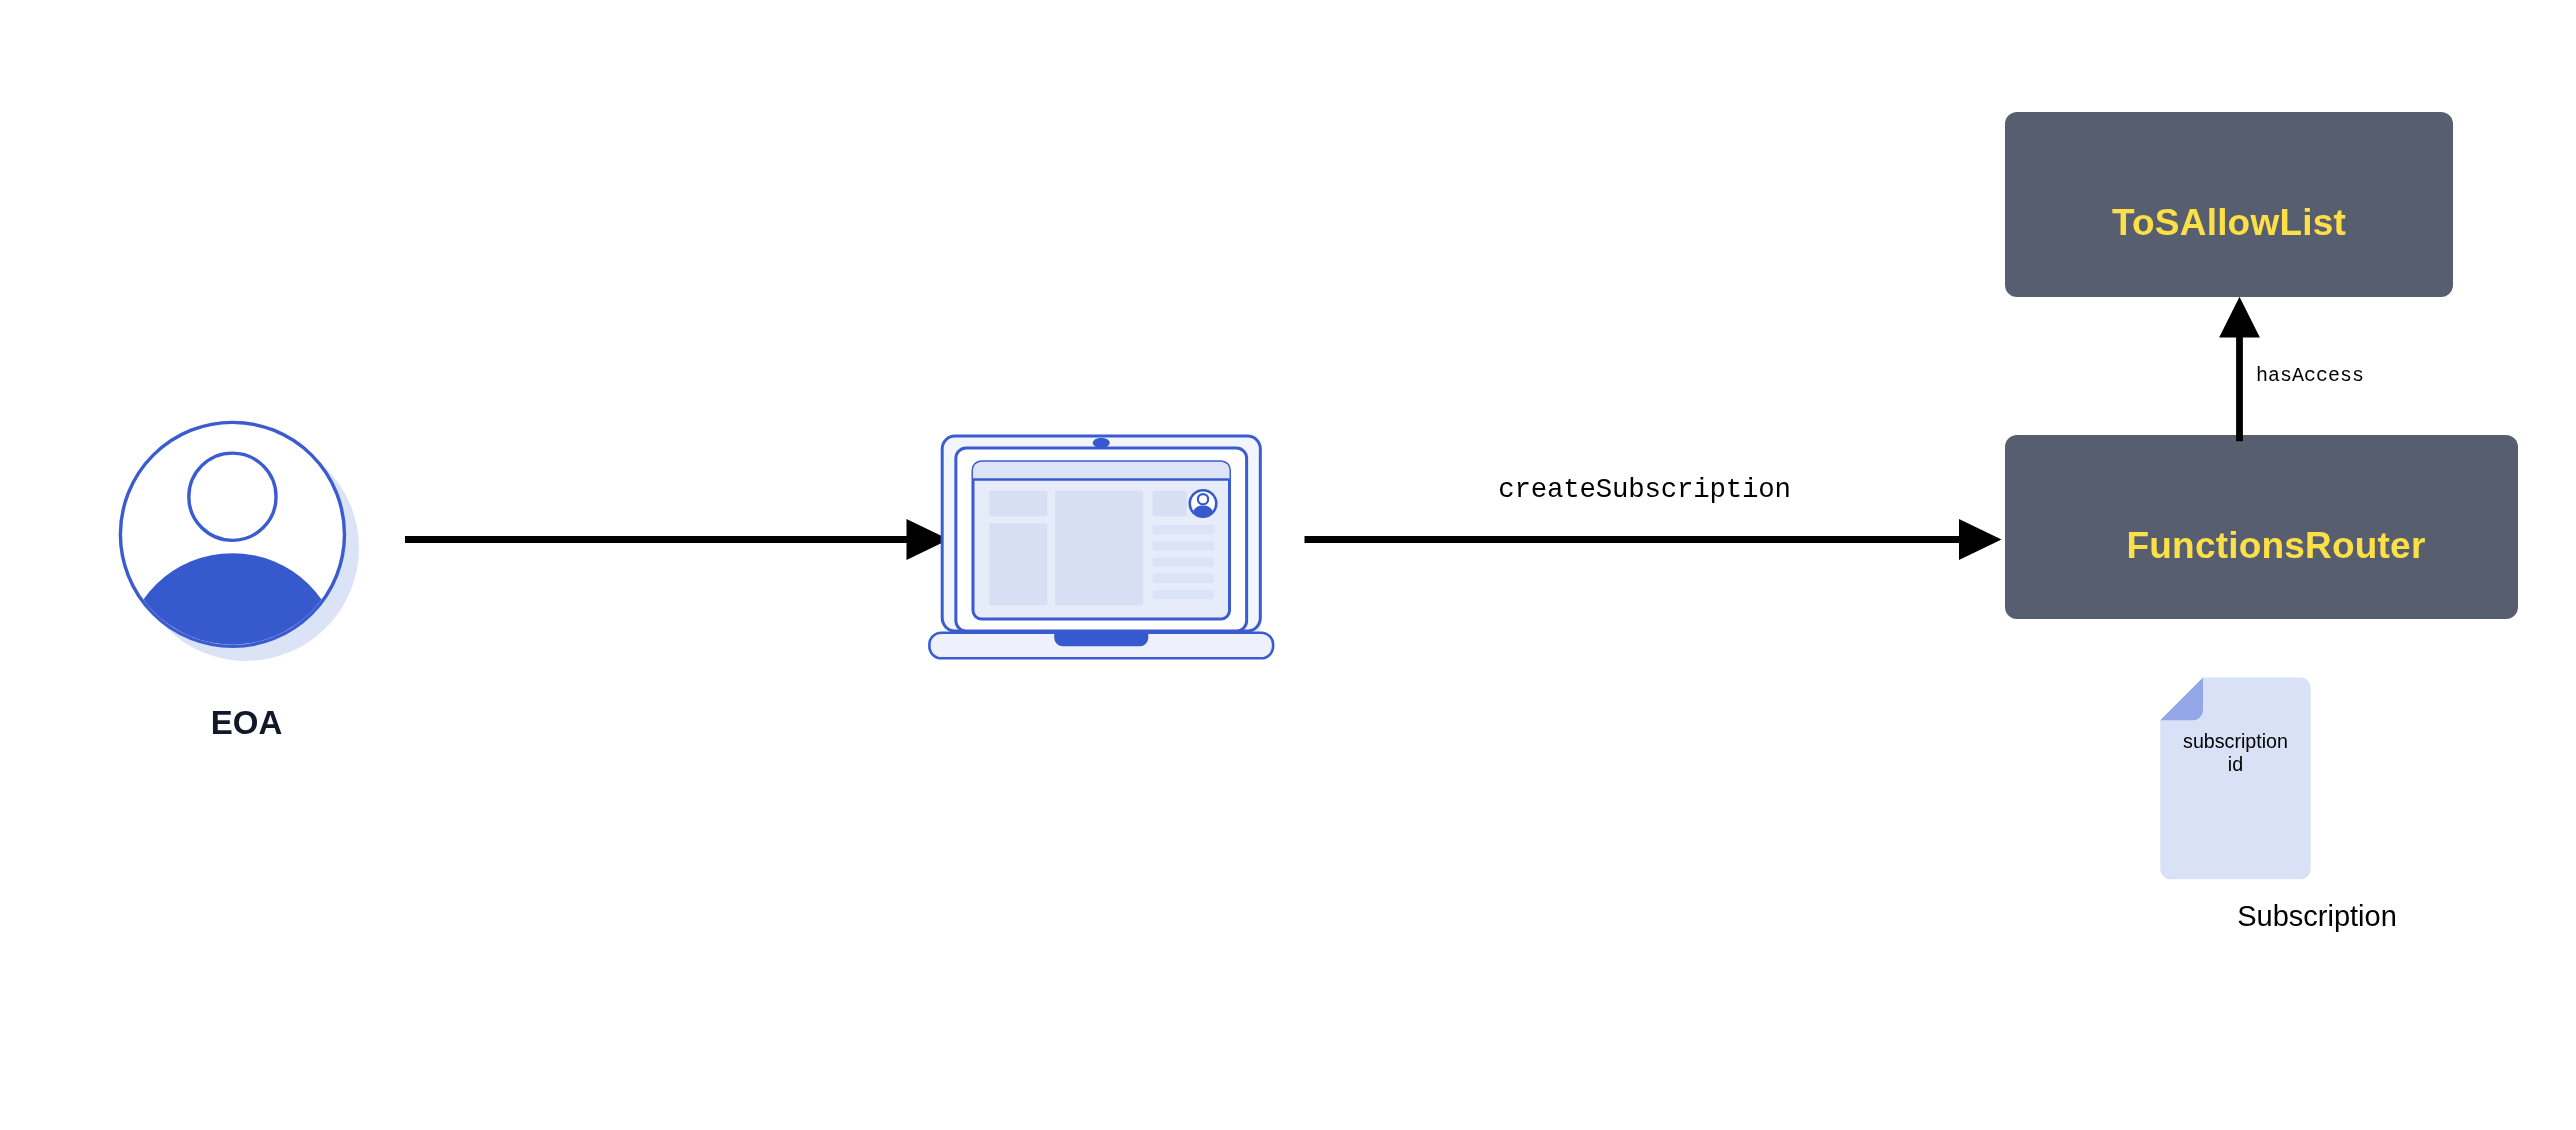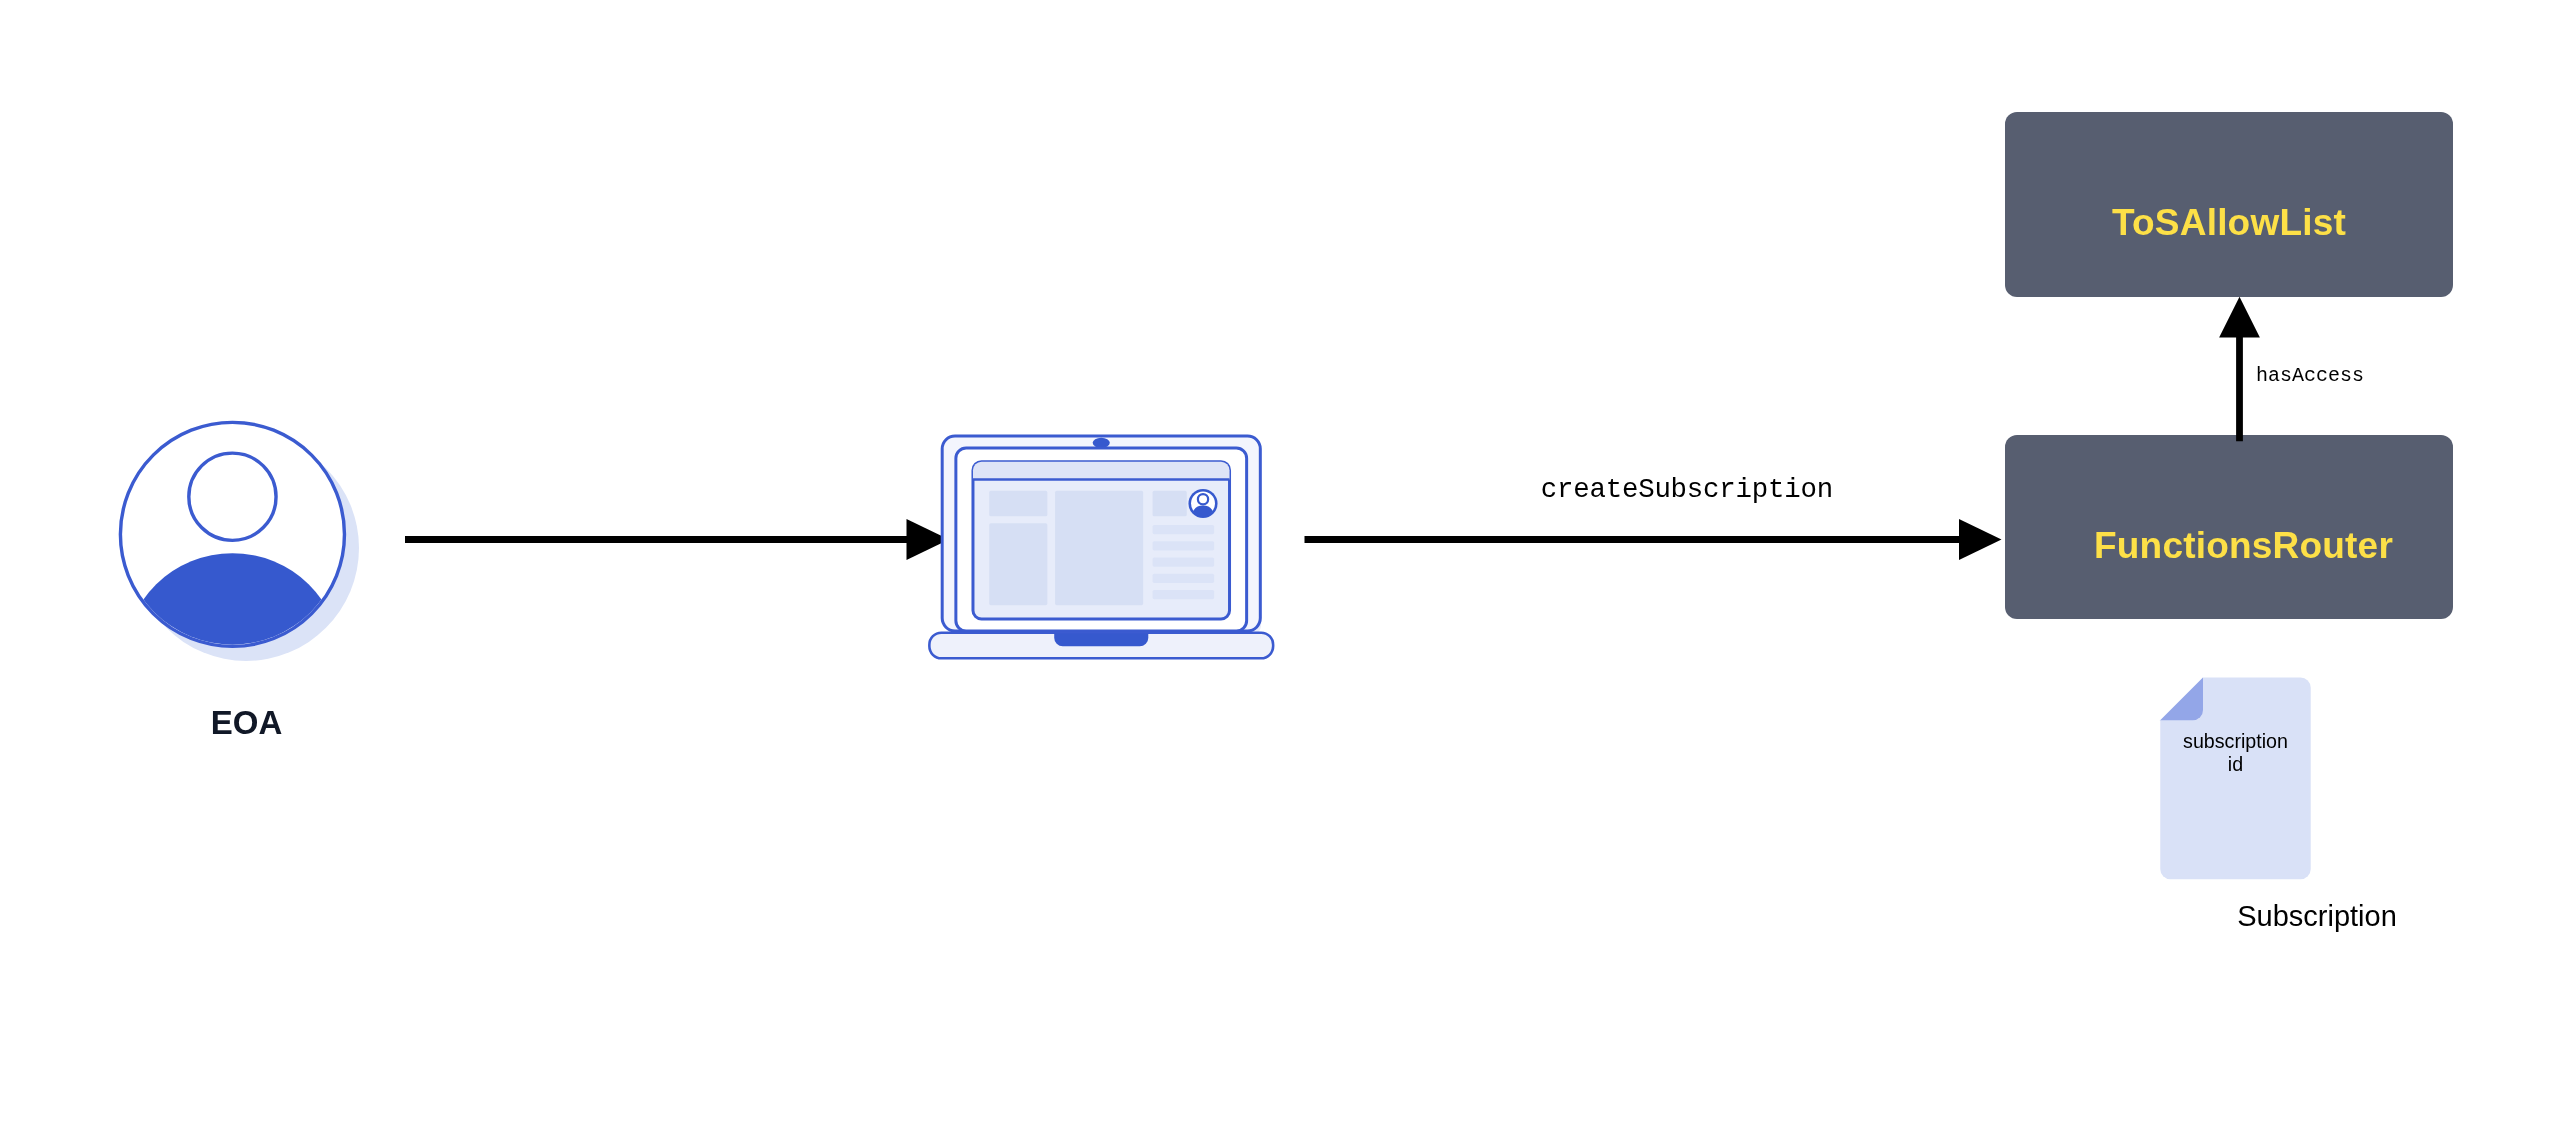--- a/index.html
+++ b/index.html
@@ -36,21 +36,21 @@
     font-weight: bold;
     font-size: 37px;
     letter-spacing: 0.2px;
     line-height: 1;
     text-align: center;
     white-space: nowrap;
     margin-top: 36px;
   }
 
   #box-tos-allow-list  { left: 2005px; top: 112px; width: 448px; height: 185px; }
-  #box-functions-router{ left: 2005px; top: 435px; width: 448px; height: 184px; padding-left: 29px; }
+  #box-functions-router{ left: 2005px; top: 435px; width: 513px; height: 184px; padding-left: 29px; }
 
   
   .node-caption {
     position: absolute;
     color: #111827;
     font-family: "Liberation Sans", sans-serif;
     font-weight: bold;
     font-size: 33px;
     line-height: 1.06;
     text-align: center;
@@ -65,21 +65,21 @@
     position: absolute;
     color: #000000;
     font-size: 28px;
     line-height: 1.18;
     white-space: nowrap;
   }
   #label-create-subscription {
     left: 1456px;
     top: 474px;
     width: 377px;
-    text-align: right;
+    text-align: center;
     font-family: "Liberation Mono", monospace;
     font-size: 27.4px;
     letter-spacing: -0.2px;
   }
   #label-has-access {
     left: 2256px;
     top: 364px;
     font-family: Liberation Mono, monospace;
     font-size: 20px;
   }

